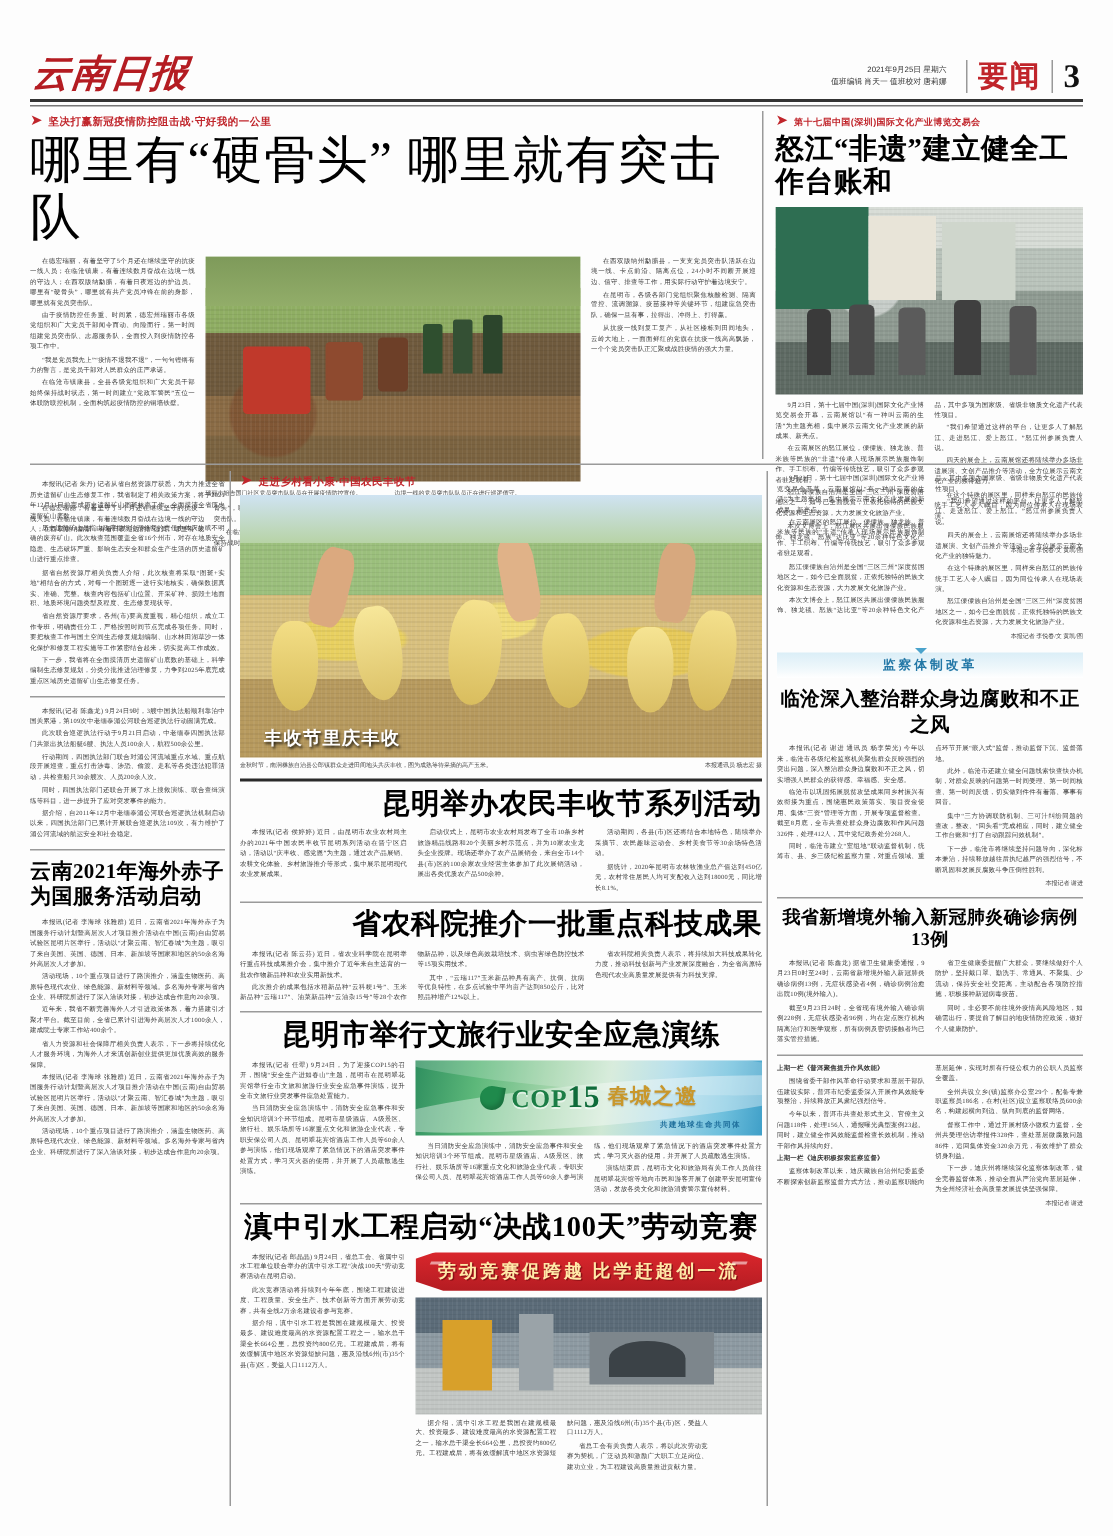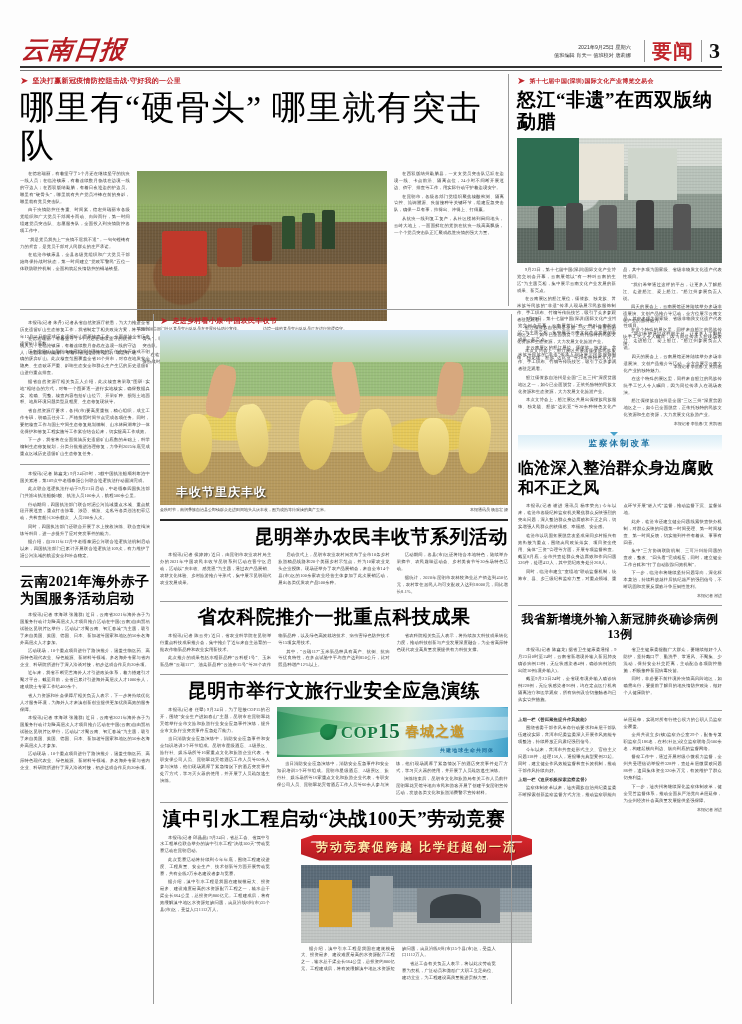--- a/index.html
+++ b/index.html
@@ -290,21 +290,21 @@
     <div class="cap cap-right">本报记者 戴振华 文/图</div>
   </div>
 
   <div class="vrule" style="left:508px;top:74px;height:232px;"></div>
 
   <div style="position:absolute;left:517px;top:76px;width:205px;">
     <div class="kicker">
       <span class="arrow">➤</span>
       <span class="ktext" style="font-size:6px;">第十七届中国(深圳)国际文化产业博览交易会</span>
     </div>
-    <div class="hl-lg" style="margin-top:3px;">怒江“非遗”在西双版纳勐腊</div>
+    <div class="hl-lg" style="margin-top:3px;">怒江“非遗”建立健全工作台账和</div>
     <div class="photo ph-expo" style="width:205px;height:125px;margin-top:5px;">
       <div class="noise"></div>
       <div style="position:absolute;left:0;top:0;width:30%;height:55%;background:#2e6e52;"></div>
       <div style="position:absolute;left:30%;top:5%;width:22%;height:45%;background:#e8e4d8;"></div>
       <div style="position:absolute;left:54%;top:8%;width:24%;height:42%;background:#cfd6cc;"></div>
       <div style="position:absolute;left:10%;top:55%;width:8%;height:35%;background:#3a3a3a;border-radius:4px 4px 0 0;"></div>
       <div style="position:absolute;left:24%;top:52%;width:8%;height:38%;background:#4a4a4a;border-radius:4px 4px 0 0;"></div>
       <div style="position:absolute;left:40%;top:54%;width:9%;height:36%;background:#5b5b5b;border-radius:4px 4px 0 0;"></div>
       <div style="position:absolute;left:58%;top:50%;width:9%;height:40%;background:#3f3f3f;border-radius:4px 4px 0 0;"></div>
       <div style="position:absolute;left:76%;top:53%;width:9%;height:37%;background:#555;border-radius:4px 4px 0 0;"></div>
@@ -401,21 +401,21 @@
         <p>本报讯(记者 侯婷婷) 近日，由昆明市农业农村局主办的2021年中国农民丰收节昆明系列活动在晋宁区启动，活动以“庆丰收、感党恩”为主题，通过农产品展销、农耕文化体验、乡村旅游推介等形式，集中展示昆明现代农业发展成果。</p>
         <p>启动仪式上，昆明市农业农村局发布了全市10条乡村旅游精品线路和20个美丽乡村示范点，并为10家农业龙头企业授牌。现场还举办了农产品展销会，来自全市14个县(市)区的100余家农业经营主体参加了此次展销活动，展出各类优质农产品500余种。</p>
         <p>活动期间，各县(市)区还将结合本地特色，陆续举办采摘节、农民趣味运动会、乡村美食节等30余场特色活动。</p>
         <p>据统计，2020年昆明市农林牧渔业总产值达到450亿元，农村常住居民人均可支配收入达到18000元，同比增长8.1%。</p>
       </div>
     </div>
 
     <div class="hr-thin" style="margin:5px 0;"></div>
 
     <div>
-      <div class="hl-lg" style="text-align:center;">省农科院推介一批重点科技成果</div>
+      <div class="hl-lg" style="text-align:right;">省农科院推介一批重点科技成果</div>
       <div class="btext cols3" style="margin-top:5px;">
         <p>本报讯(记者 陈云芬) 近日，省农业科学院在昆明举行重点科技成果推介会，集中推介了近年来自主选育的一批农作物新品种和农业实用新技术。</p>
         <p>此次推介的成果包括水稻新品种“云科粳1号”、玉米新品种“云瑞117”、油菜新品种“云油杂15号”等28个农作物新品种，以及绿色高效栽培技术、病虫害绿色防控技术等15项实用技术。</p>
         <p>其中，“云瑞117”玉米新品种具有高产、抗倒、抗病等优良特性，在多点试验中平均亩产达到850公斤，比对照品种增产12%以上。</p>
         <p>省农科院相关负责人表示，将持续加大科技成果转化力度，推动科技创新与产业发展深度融合，为全省高原特色现代农业高质量发展提供有力科技支撑。</p>
       </div>
     </div>
 
     <div class="hr-thin" style="margin:5px 0;"></div>
 
@@ -450,21 +450,21 @@
     <div class="hr-thin" style="margin:5px 0;"></div>
 
     <div>
       <div class="hl-lg" style="text-align:center;">滇中引水工程启动“决战100天”劳动竞赛</div>
       <div style="display:flex;gap:7px;margin-top:5px;">
         <div class="btext" style="width:110px;">
           <p>本报讯(记者 郎晶晶) 9月24日，省总工会、省属中引水工程单位联合举办的滇中引水工程“决战100天”劳动竞赛活动在昆明启动。</p>
           <p>此次竞赛活动将持续到今年年底，围绕工程建设进度、工程质量、安全生产、技术创新等方面开展劳动竞赛，共有全线2万余名建设者参与竞赛。</p>
           <p>据介绍，滇中引水工程是我国在建规模最大、投资最多、建设难度最高的水资源配置工程之一，输水总干渠全长664公里，总投资约800亿元。工程建成后，将有效缓解滇中地区水资源短缺问题，惠及沿线6州(市)35个县(市)区，受益人口1112万人。</p>
         </div>
-        <div style="width:195px;margin-left:24px;">
+        <div style="width:195px;">
           <div style="width:231px;height:26px;">
             <div class="ribbon">
               <span class="flash" style="left:10px;"></span>
               <span class="flash" style="right:10px;"></span>
               <span class="ribbon-text">劳动竞赛促跨越 比学赶超创一流</span>
             </div>
           </div>
           <div class="photo ph-drill" style="width:231px;height:78px;margin-top:4px;">
             <div class="noise"></div>
             <div style="position:absolute;left:8%;top:20%;width:14%;height:60%;background:#d8a02a;"></div>
@@ -495,21 +495,21 @@
       <p>在这个特殊的展区里，同样来自怒江的民族传统手工艺人令人瞩目，因为同位传承人在现场表演。</p>
       <p>怒江傈僳族自治州是全国“三区三州”深度贫困地区之一，如今已全面脱贫，正依托独特的民族文化资源和生态资源，大力发展文化旅游产业。</p>
     </div>
     <div class="cap cap-right">本报记者 李悦春/文 黄凯/图</div>
 
     <div class="band" style="margin-top:8px;">
       <span class="band-text">监察体制改革</span>
     </div>
 
     <div style="margin-top:6px;">
-      <div class="hl-md" style="text-align:left;font-size:16px;">临沧深入整治群众身边腐败和不正之风</div>
+      <div class="hl-md" style="text-align:center;font-size:13px;">临沧深入整治群众身边腐败和不正之风</div>
       <div class="btext cols2" style="margin-top:5px;">
         <p>本报讯(记者 谢进 通讯员 杨李荣光) 今年以来，临沧市各级纪检监察机关聚焦群众反映强烈的突出问题，深入整治群众身边腐败和不正之风，切实增强人民群众的获得感、幸福感、安全感。</p>
         <p>临沧市以巩固拓展脱贫攻坚成果同乡村振兴有效衔接为重点，围绕惠民政策落实、项目资金使用、集体“三资”管理等方面，开展专项监督检查。截至8月底，全市共查处群众身边腐败和作风问题326件，处理412人，其中党纪政务处分268人。</p>
         <p>同时，临沧市建立“室组地”联动监督机制，统筹市、县、乡三级纪检监察力量，对重点领域、重点环节开展“嵌入式”监督，推动监督下沉、监督落地。</p>
         <p>此外，临沧市还建立健全问题线索快查快办机制，对群众反映的问题第一时间受理、第一时间核查、第一时间反馈，切实做到件件有着落、事事有回音。</p>
         <p>集中“三方协调联防机制、三可汁纠纷同题的查改，整改、“回头看”完成相应，同时，建立健全工作台账和“打了自动跟踪问效机制”。</p>
         <p>下一步，临沧市将继续坚持问题导向，深化标本兼治，持续释放越往后执纪越严的强烈信号，不断巩固和发展反腐败斗争压倒性胜利。</p>
       </div>
       <div class="cap cap-right">本报记者 谢进</div>
     </div>

